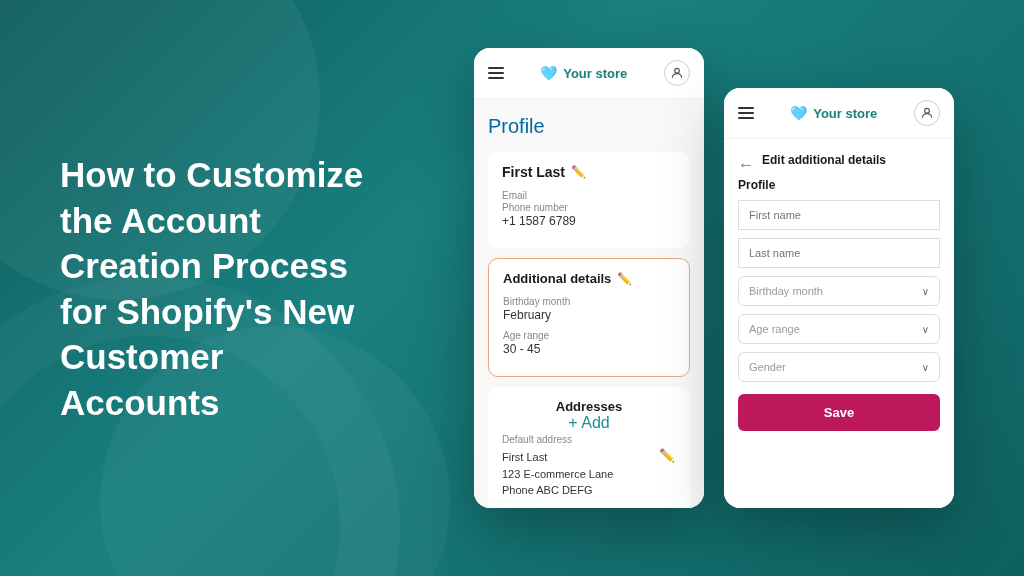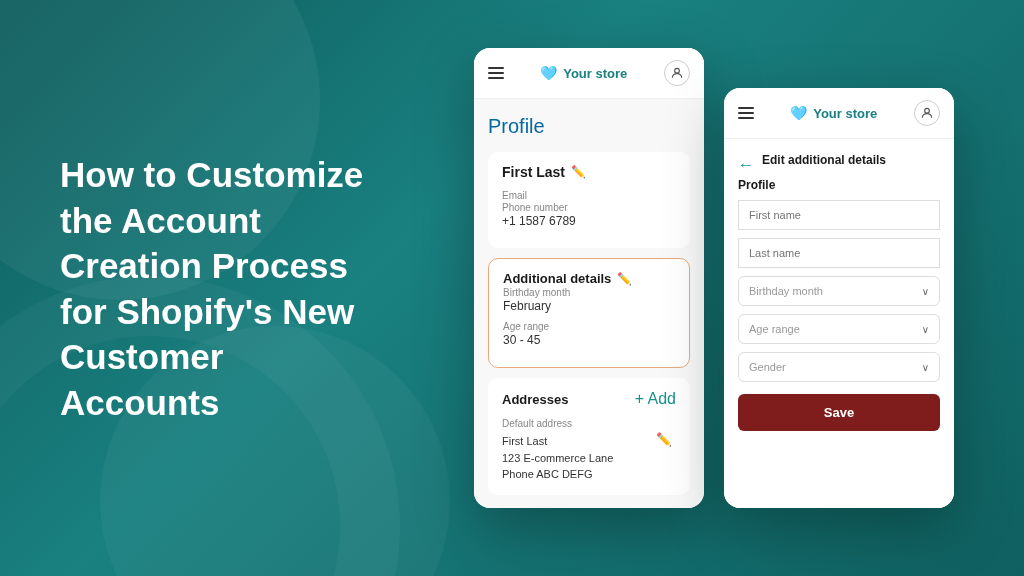--- a/index.html
+++ b/index.html
@@ -185,21 +185,21 @@
       margin-bottom: 10px;
       border: 1.5px solid #e8a87c;
     }
     .additional-header {
       display: flex;
       align-items: center;
       gap: 6px;
       font-size: 13px;
       font-weight: 600;
       color: #1a1a1a;
-      margin-bottom: 1px;
+      margin-bottom: 10px;
     }
     .detail-field label {
       font-size: 10px;
       color: #888;
       display: block;
       margin-bottom: 1px;
     }
     .detail-field p {
       font-size: 12px;
       color: #333;
@@ -209,39 +209,41 @@
     
     .addresses-card {
       background: white;
       border-radius: 10px;
       padding: 12px 14px;
     }
     .addresses-header {
       display: flex;
       align-items: center;
       justify-content: space-between;
-      margin-bottom: 10px;
+      margin-bottom: 2px;
+      flex-direction: column;
     }
     .addresses-title {
       font-size: 13px;
       font-weight: 600;
       color: #1a1a1a;
     }
     .add-btn {
       display: flex;
       align-items: center;
       gap: 3px;
       font-size: 16px;
       color: #1a9090;
       cursor: pointer;
       font-weight: 500;
     }
     .default-address-row {
       display: flex;
       align-items: flex-start;
+      justify-content: space-between;
       gap: 43px;
     }
     .default-address-label {
       font-size: 10px;
       color: #888;
       margin-bottom: 4px;
     }
     .address-text {
       font-size: 11px;
       color: #333;
@@ -314,21 +316,21 @@
       color: #999;
       margin-bottom: 8px;
       background: white;
     }
     .chevron-down {
       font-size: 10px;
       color: #666;
     }
     .save-btn {
       width: 100%;
-      background: #7f1d1d;
+      background: #be185d;
       color: white;
       border: none;
       border-radius: 6px;
       padding: 11px;
       font-size: 13px;
       font-weight: 600;
       cursor: pointer;
       margin-top: 4px;
     }
   </style>

